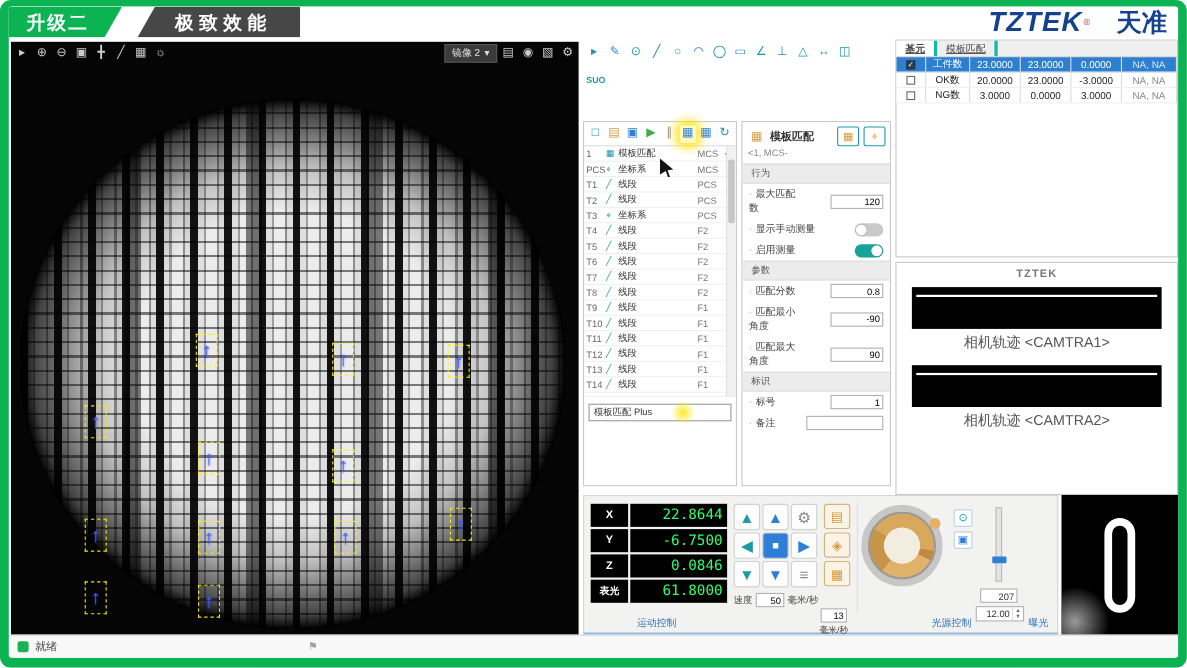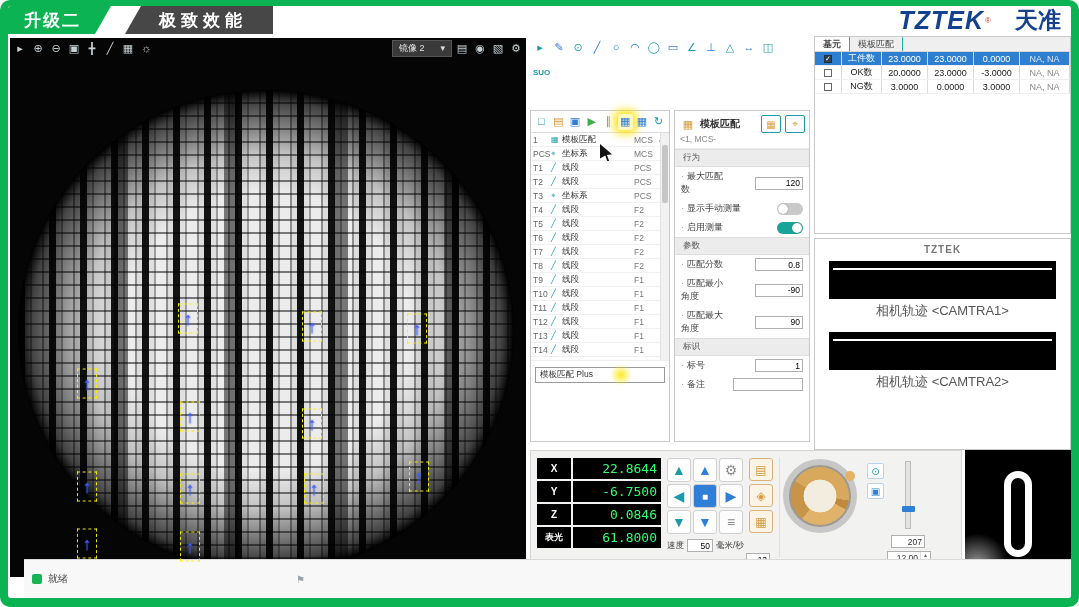--- a/index.html
+++ b/index.html
@@ -13,21 +13,21 @@
   .hdr-title{margin-left:14px;background:#474747;color:#fff;font-weight:bold;font-size:17px;display:flex;align-items:center;padding:0 26px 0 34px;clip-path:polygon(16px 0,100% 0,100% 100%,0 100%);letter-spacing:5px;}
   .logo{margin-left:auto;display:flex;align-items:center;padding-right:10px;color:#16418f;}
   .logo .en{font-style:italic;font-weight:900;font-size:25px;letter-spacing:1px;}
   .logo .cn{font-weight:900;font-size:23px;margin-left:24px;}
   .logo .reg{font-size:8px;vertical-align:top;margin-left:1px;color:#c23b2e;}
 
   
   .cam{position:absolute;left:2px;top:32px;width:516px;height:539px;background:#050505;overflow:hidden;}
   .cam-toolbar{position:absolute;left:2px;top:1px;right:2px;height:18px;display:flex;align-items:center;gap:2px;z-index:5;}
   .cam-toolbar .icn{color:#c6cfd3;}
-  .mirror{margin-left:auto;background:#3a3a3a;color:#e0e0e0;font-size:9px;padding:1px 6px;border:1px solid #555;display:flex;align-items:center;gap:16px;}
+  .mirror{margin-left:auto;background:#3a3a3a;color:#e0e0e0;font-size:9px;padding:1px 6px;border:1px solid #555;display:flex;align-items:center;gap:4px;}
   .wafer{position:absolute;left:8px;top:52px;width:496px;height:482px;border-radius:50%;
     background-color:#101010;
     background-image:
       radial-gradient(closest-side, rgba(0,0,0,0) 58%, rgba(0,0,0,.18) 74%, rgba(0,0,0,.72) 95%, #000 100%),
       repeating-linear-gradient(90deg, rgba(0,0,0,0) 0 96px, rgba(0,0,0,.5) 96px 110px),
       repeating-linear-gradient(0deg, rgba(0,0,0,.5) 0 2px, rgba(0,0,0,0) 2px 13px),
       repeating-linear-gradient(90deg,#121212 0 7px,#e0e0e0 7px 12px,#9d9d9d 12px 14px,#ececec 14px 24px,#8d8d8d 24px 26px,#dedede 26px 31px);
   }
   .anno{position:absolute;width:20px;height:30px;border:1px dashed rgba(250,240,0,.95);transform:translate(-50%,-55%);display:flex;align-items:center;justify-content:center;z-index:4;}
   .anno .ar{color:#4462ff;font-size:18px;font-weight:bold;line-height:1;text-shadow:0 0 2px rgba(30,60,255,.9);}
@@ -68,21 +68,21 @@
   .pin{width:48px;height:13px;border:1px solid #b0b0b0;font-size:8.5px;text-align:right;padding:0 2px;background:#fff;font-family:"Liberation Sans","DejaVu Sans",sans-serif;}
   .pin.wide{width:70px;}
   .toggle{width:26px;height:12px;border-radius:7px;background:#c9c9c9;position:relative;}
   .toggle::after{content:"";position:absolute;width:10px;height:10px;border-radius:50%;background:#fff;top:1px;left:1px;box-shadow:0 0 1px rgba(0,0,0,.5);}
   .toggle.on{background:#17a398;}
   .toggle.on::after{left:auto;right:1px;}
 
   
   .tablep{left:806px;top:30px;width:257px;height:198px;font-size:9px;}
   .tabs{display:flex;height:15px;border-bottom:1px solid #d5d5d5;background:#efefef;}
-  .tab{padding:1px 8px;border-right:1px solid #14b8a6;color:#444;display:flex;align-items:center;}
+  .tab{padding:1px 8px;border-right:3px solid #14b8a6;color:#444;display:flex;align-items:center;text-decoration:underline;}
   .tab.active{background:#fff;font-weight:bold;}
   .thead{display:flex;height:15px;background:#e9e9e9;border-bottom:1px solid #d2d2d2;color:#333;}
   .hc,.tc{display:flex;align-items:center;justify-content:center;border-right:1px solid #dcdcdc;overflow:hidden;white-space:nowrap;}
   .c0{width:27px}.c1{width:40px}.c2{width:46px}.c3{width:46px}.c4{width:46px}.c5{flex:1}
   .trow{display:flex;height:14px;border-bottom:1px solid #efefef;color:#222;background:#fff;}
   .trow.sel{background:#2e7fd0;color:#fff;}
   .trow .tol{color:#888;}
   .trow.sel .tol{color:#d8e6fa;}
   .cb{width:8px;height:8px;border:1px solid #666;background:#fff;display:inline-block;position:relative;}
   .cb.on{background:#2d3e50;border-color:#22303f;}
@@ -126,21 +126,21 @@
   .spinner .sa{width:10px;display:flex;flex-direction:column;align-items:center;font-size:5px;color:#666;border-left:1px solid #ddd;}
   .blabel{position:absolute;bottom:2px;font-size:9px;color:#2f6fb8;}
   .seps{position:absolute;left:248px;top:6px;bottom:18px;width:1px;background:#e0e0e0;}
 
   
   .smallcam{position:absolute;left:957px;top:444px;width:106px;height:127px;background:#000;overflow:hidden;}
   .slot{position:absolute;left:50%;top:50%;transform:translate(-50%,-50%);width:28px;height:86px;border:7px solid #fff;border-radius:16px;}
   .blob{position:absolute;left:-20px;bottom:-20px;width:64px;height:64px;border-radius:50%;background:radial-gradient(circle,#9a9a9a,rgba(80,80,80,0) 70%);}
 
   
-  .status{position:absolute;left:16px;right:0;bottom:0;height:39px;background:#f8f8f8;border-top:1px solid #d9d9d9;display:flex;align-items:center;font-size:10px;color:#444;}
+  .status{position:absolute;left:0;right:0;bottom:0;height:21px;background:#f8f8f8;border-top:1px solid #d9d9d9;display:flex;align-items:center;font-size:10px;color:#444;}
   .sdot{width:10px;height:10px;border-radius:2px;background:#19b355;margin:0 6px 0 8px;}
   .sflag{position:absolute;left:272px;color:#9aa4a8;font-size:10px;}
 
   .cursor{position:absolute;left:592px;top:138px;width:12px;height:17px;background:#141414;clip-path:polygon(0 0,100% 60%,58% 64%,76% 100%,60% 100%,44% 68%,0 86%);z-index:20;filter:drop-shadow(0 0 1px #fff);}
 </style>
 </head>
 <body>
 
 <div class="frame">
   <div class="inner">

